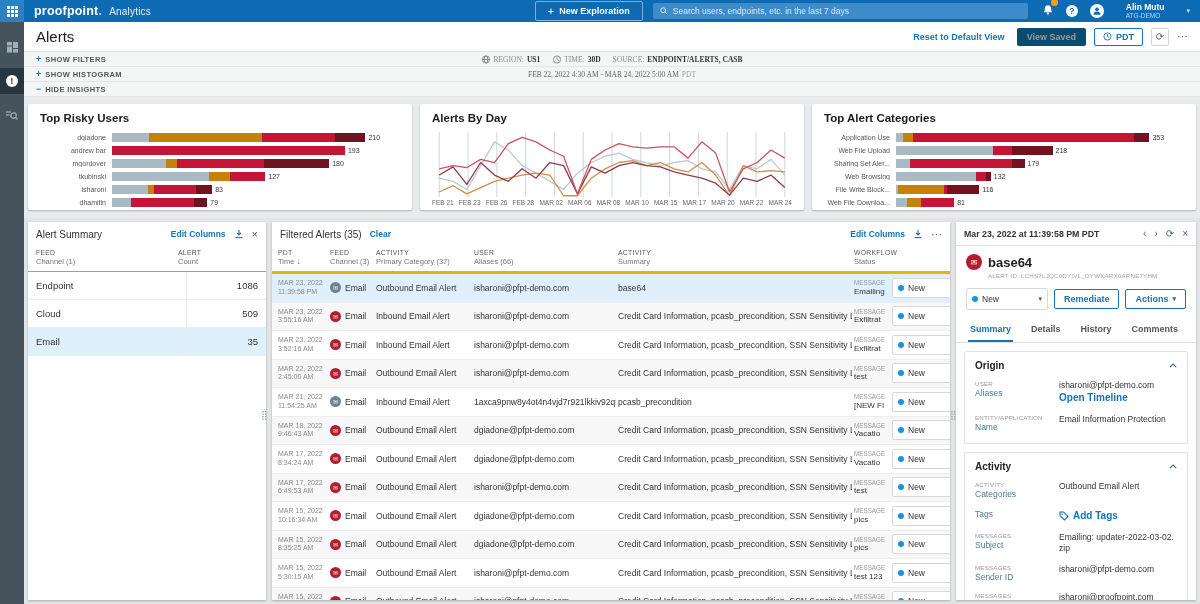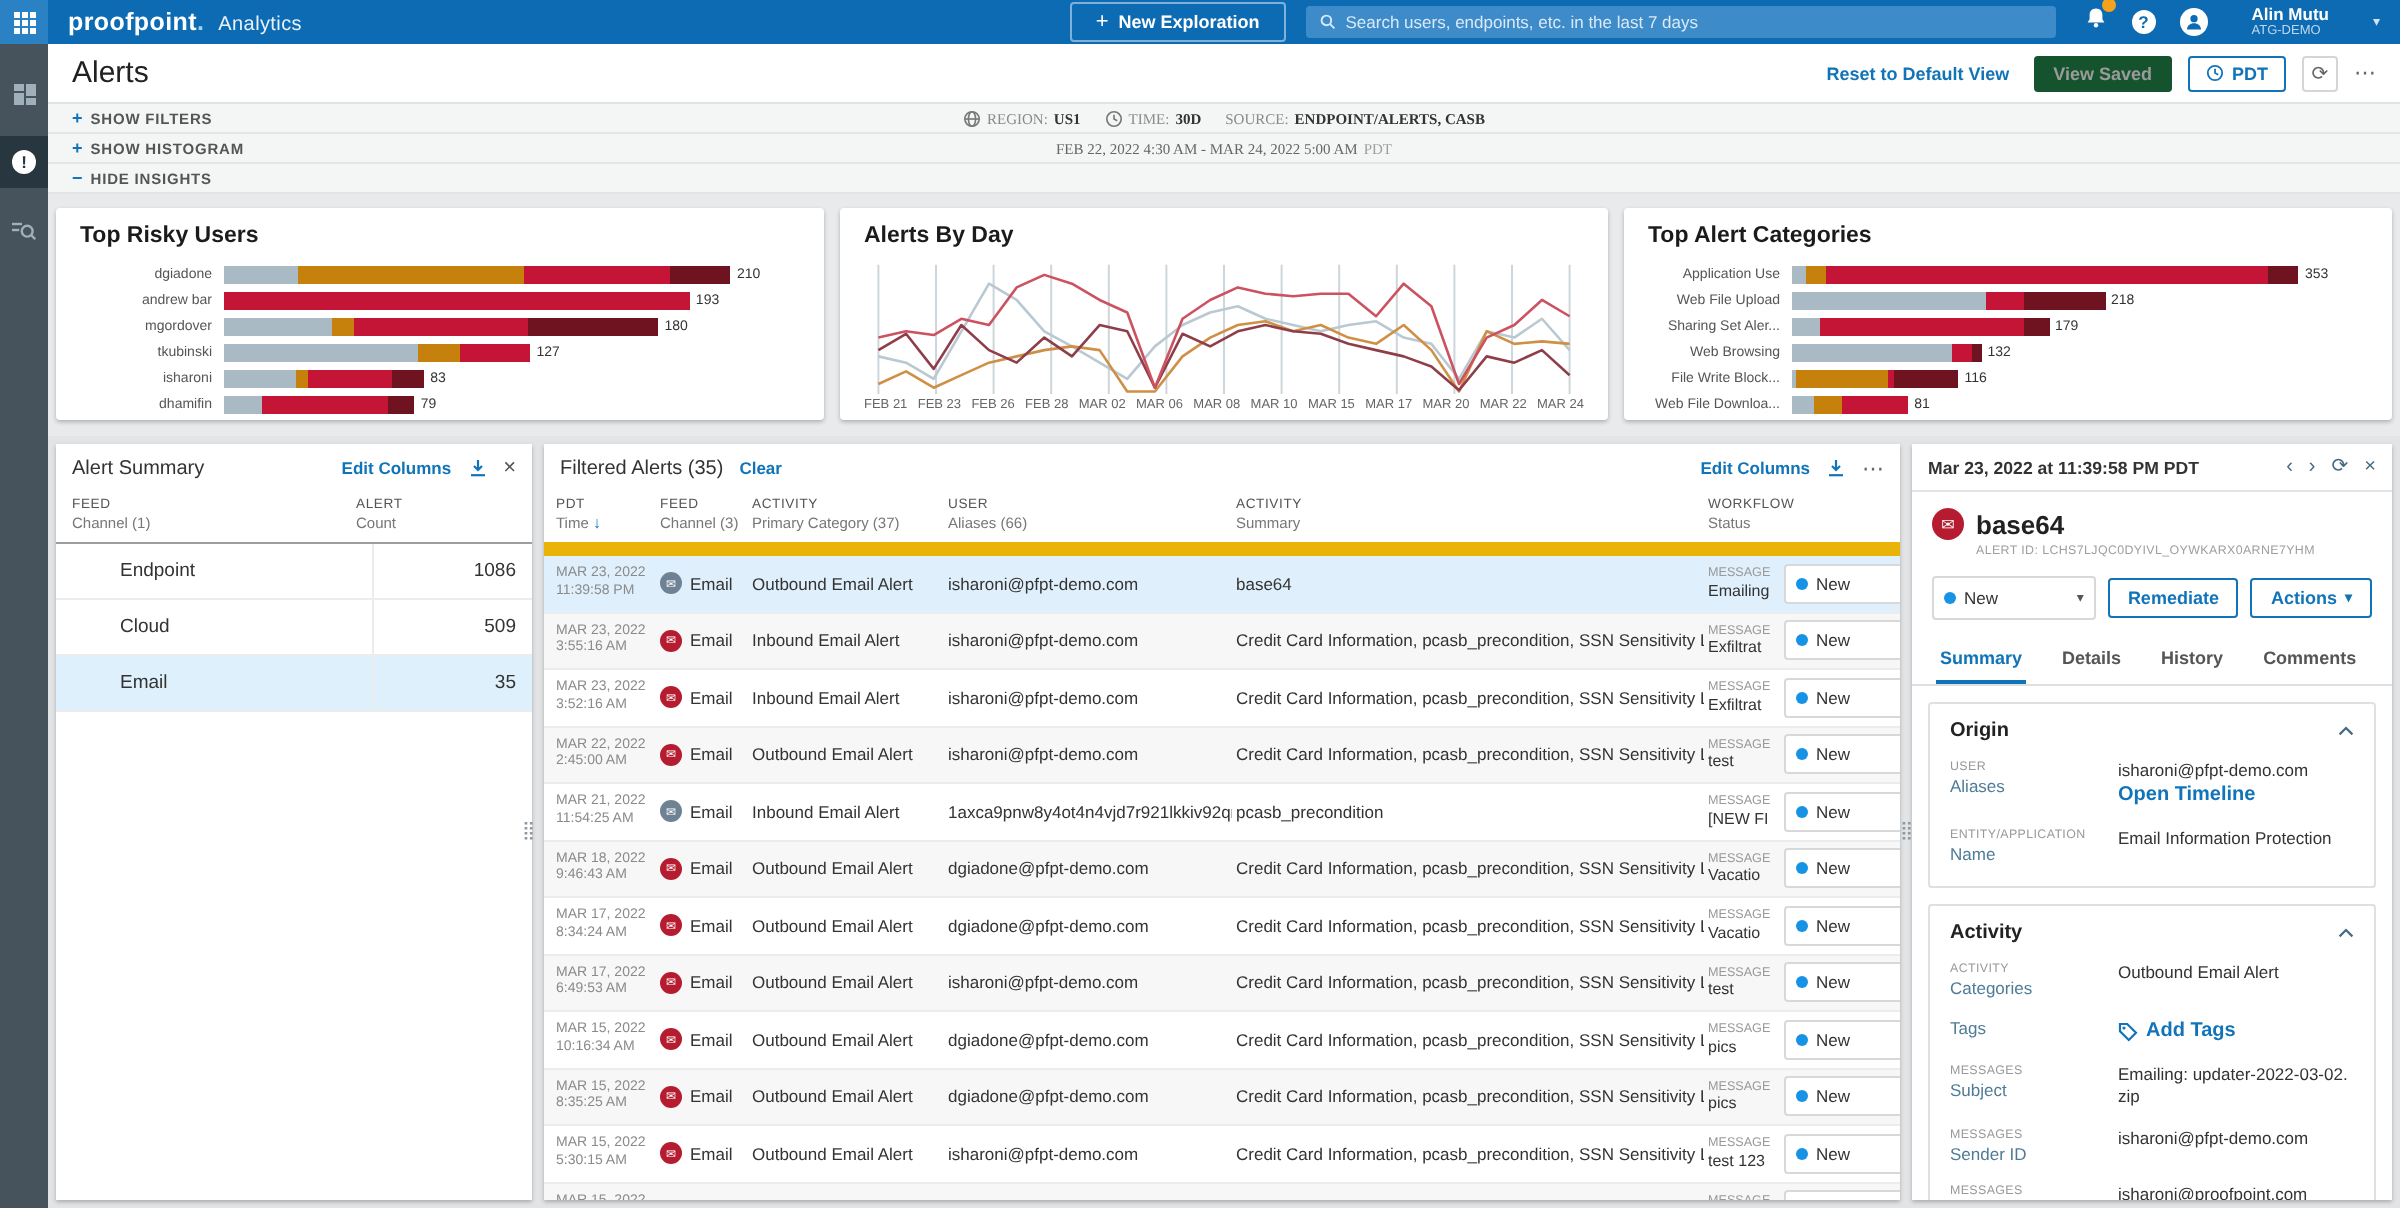--- a/index.html
+++ b/index.html
@@ -37,21 +37,21 @@
   .side-item.active { background:#28363f; }
   .alert-circle { width:12px; height:12px; border-radius:50%; background:#fff; color:#28363f; font-size:8.5px;
                   font-weight:bold; display:flex; align-items:center; justify-content:center; }
 
   
   .main { position:absolute; top:22px; left:24px; width:1176px; height:582px; background:#fff; }
   .page-header { height:30px; background:#fff; border-bottom:1px solid #e2e2e2; display:flex; align-items:center; padding:0 12px; }
   .page-title { font-size:15px; color:#212121; }
   .ph-spacer { flex:1; }
   .reset-link { color:#1274b8; font-size:9px; font-weight:bold; cursor:pointer; margin-right:12px; }
-  .btn-gray { background:#14532d; color:#9b9b9b; font-size:9px; font-weight:bold; padding:4px 10px; border-radius:2px; margin-right:8px; cursor:default; }
+  .btn-gray { background:#0c4a6e; color:#9b9b9b; font-size:9px; font-weight:bold; padding:4px 10px; border-radius:2px; margin-right:8px; cursor:default; }
   .btn-outline { display:flex; align-items:center; gap:4px; border:1px solid #1274b8; color:#1274b8; font-size:9px;
                  font-weight:bold; padding:3px 8px; border-radius:2px; background:#fff; cursor:pointer; margin-right:8px; }
   .btn-icon { border:1px solid #d5d5d5; border-radius:2px; width:18px; height:18px; display:flex; align-items:center;
               justify-content:center; color:#666; font-size:10px; cursor:pointer; margin-right:8px; background:#fff; }
   .more-dots { color:#666; font-size:11px; cursor:pointer; }
 
   .filter-row { height:15px; background:#f4f5f5; border-bottom:1px solid #e4e4e4; display:flex; align-items:center;
                 padding:0 12px; position:relative; }
   .toggle { display:flex; align-items:center; gap:4px; cursor:pointer; }
   .toggle .sign { color:#1274b8; font-size:9px; font-weight:bold; }
@@ -93,26 +93,26 @@
   .blue-link { color:#1274b8; font-size:8.5px; font-weight:bold; cursor:pointer; }
   .head-right { margin-left:auto; display:flex; align-items:center; gap:8px; }
   .xclose { color:#555; font-size:11px; cursor:pointer; line-height:1; }
 
   .sum-cols { display:flex; padding:3px 8px 5px 8px; border-bottom:1px solid #9e9e9e; }
   .colcell .t { font-size:6.8px; color:#555; letter-spacing:.3px; }
   .colcell .s { font-size:7.5px; color:#777; margin-top:1px; }
   .sum-c1 { flex:1; }
   .sum-c2 { width:80px; }
   .sum-row { height:28px; display:flex; align-items:stretch; border-bottom:1px solid #ececec; font-size:9.5px; color:#333; cursor:pointer; }
-  .sum-row .c1 { flex:1; display:flex; align-items:center; padding:0 8px;margin-left:24px; }
+  .sum-row .c1 { flex:1; display:flex; align-items:center; padding:0 8px; }
   .sum-row .c2 { width:80px; display:flex; align-items:center; justify-content:flex-end; padding:0 8px; border-left:1px solid #ececec; }
   .sum-row.sel { background:#ddf0fb; }
 
   .tbl-head { display:grid; grid-template-columns:50px 44px 96px 142px 234px 36px 82px; padding:3px 6px 5px 6px;
-              border-bottom:7px solid #eab308; column-gap:2px; }
+              border-bottom:3px solid #eab308; column-gap:2px; }
   .arrow-sort { color:#1274b8; font-size:8px; }
   .alert-row { display:grid; grid-template-columns:50px 44px 96px 142px 234px 36px 82px; column-gap:2px; align-items:center;
                height:28.5px; border-bottom:1px solid #ececec; padding:0 6px; cursor:pointer; }
   .alert-row.odd { background:#f7f7f8; }
   .alert-row.sel { background:#dff0fc; }
   .cell-time { font-size:7px; color:#8a8a8a; line-height:1.25; white-space:nowrap; }
   .cell-channel { display:flex; align-items:center; gap:4px; font-size:8.5px; color:#333; }
   .feed-ic { width:11px; height:11px; border-radius:50%; color:#fff; font-size:6px; display:flex;
              align-items:center; justify-content:center; flex:none; }
   .cell-txt { font-size:8.5px; color:#333; white-space:nowrap; overflow:hidden; }

